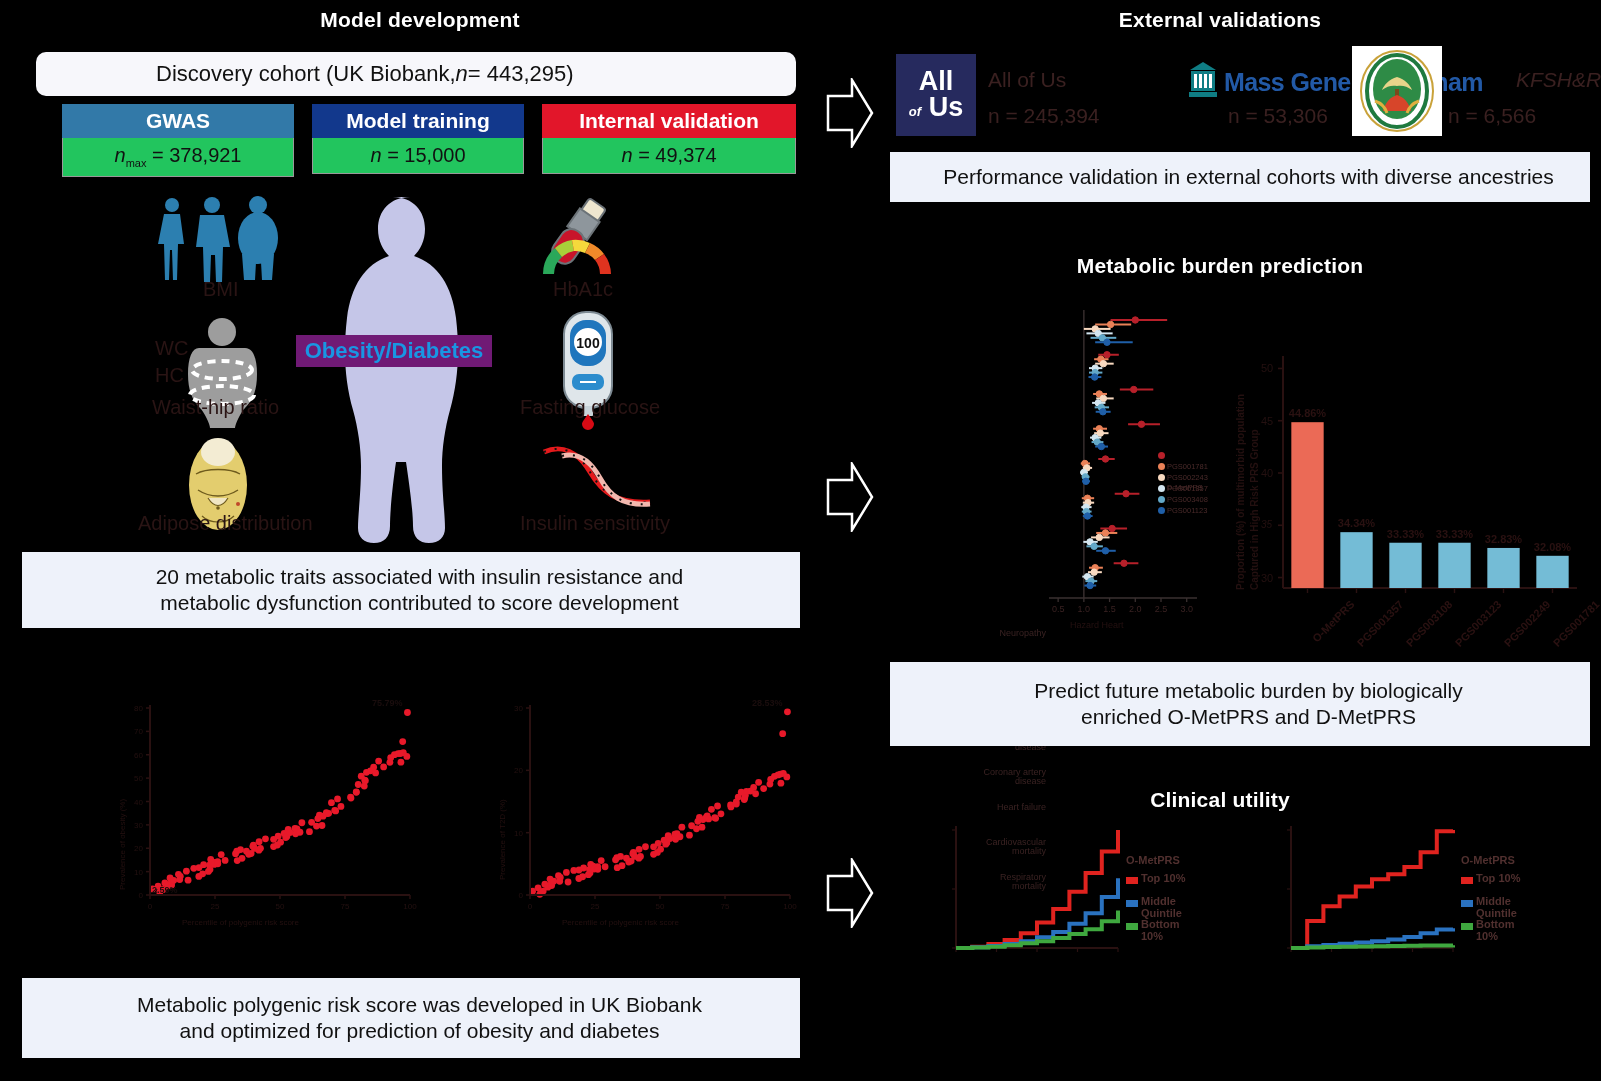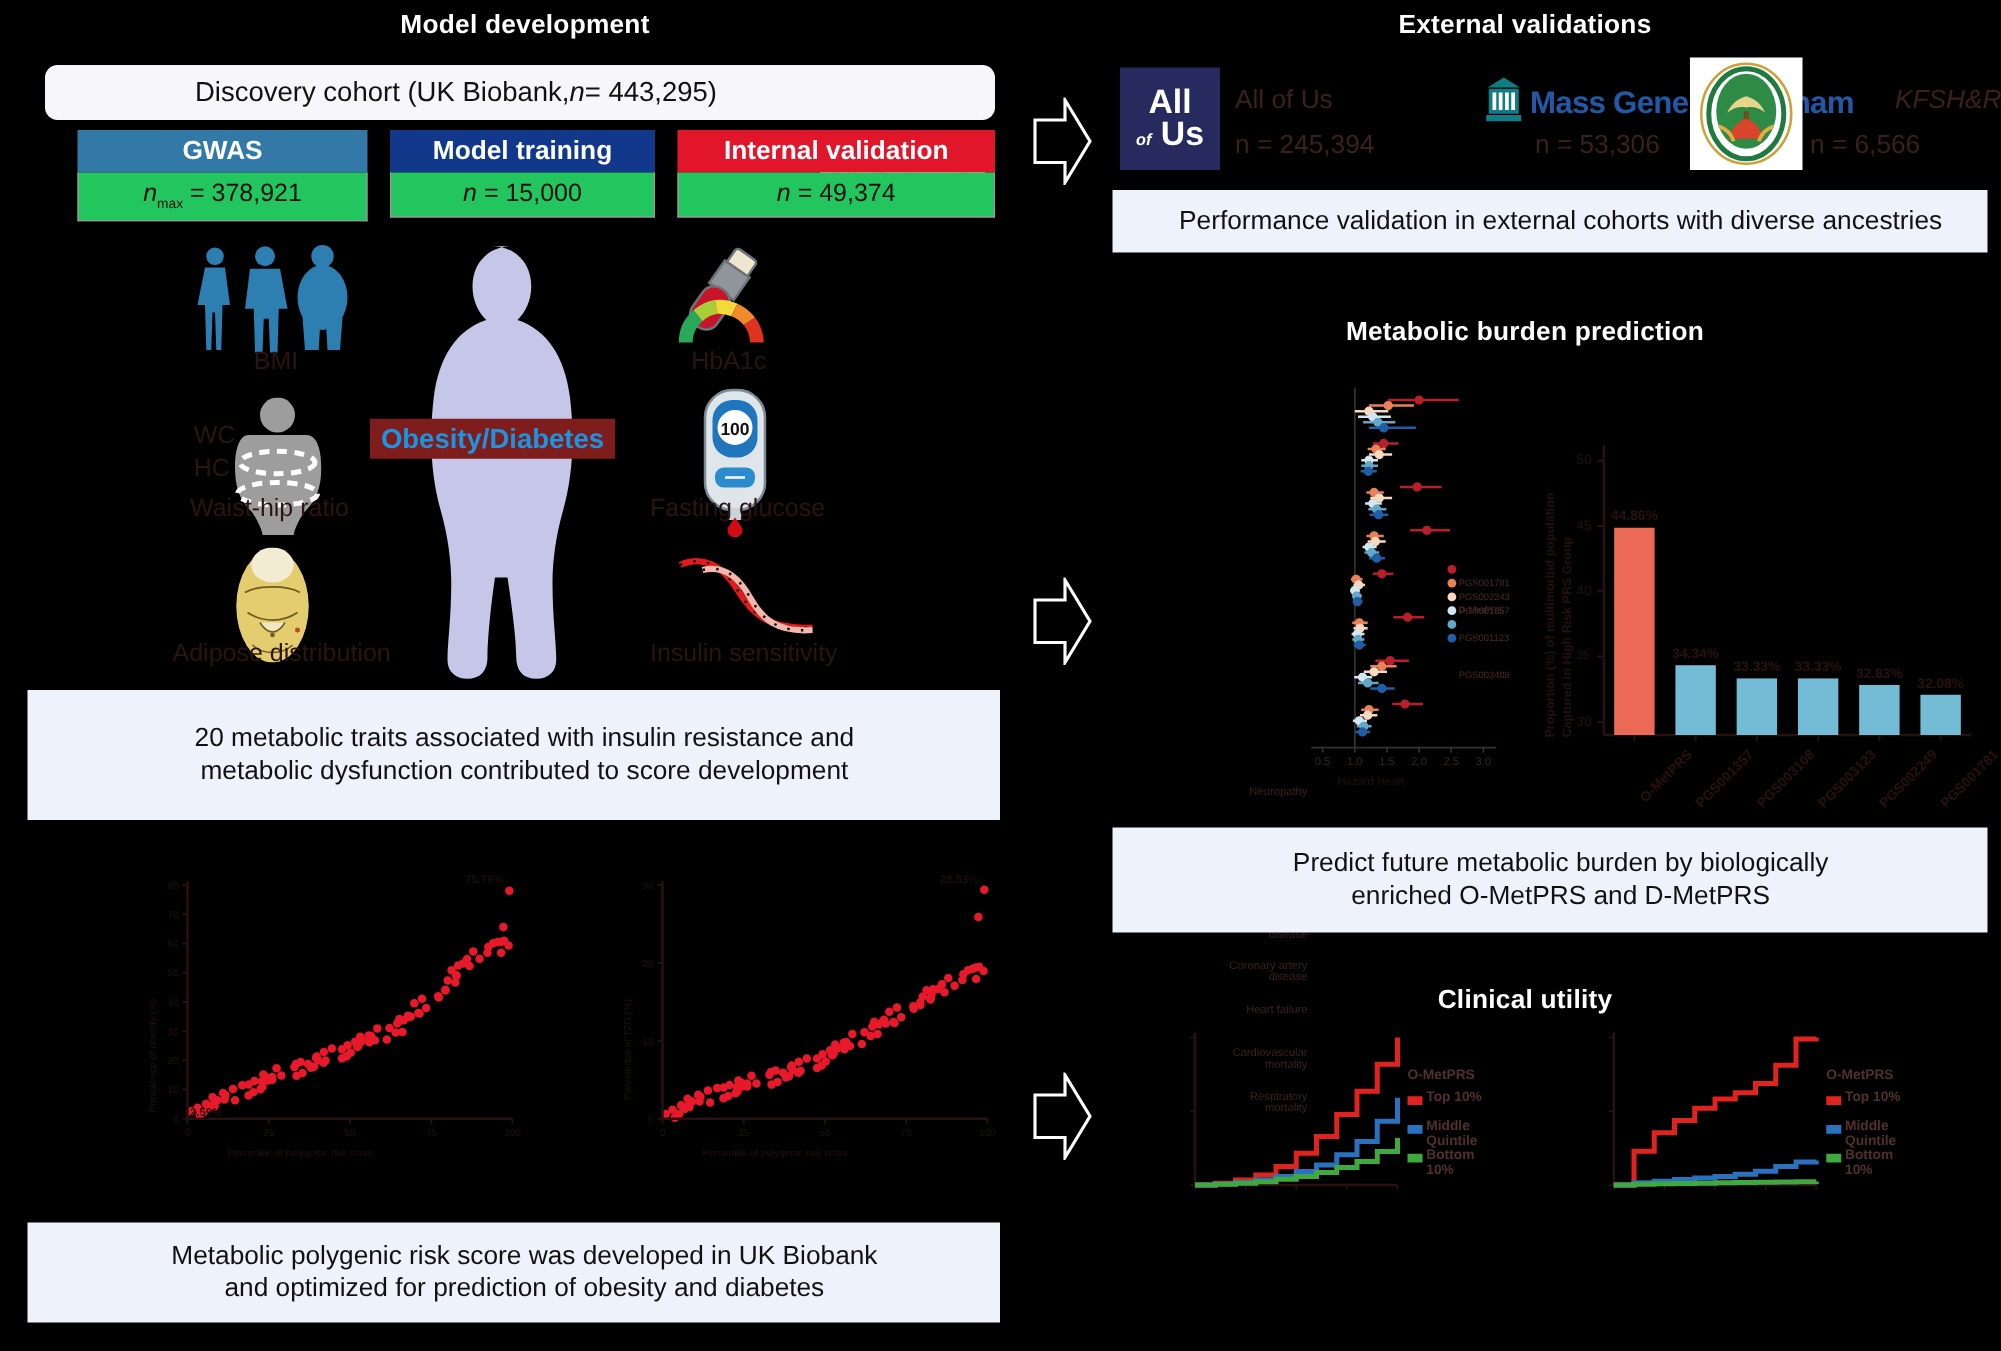--- a/index.html
+++ b/index.html
@@ -56,21 +56,21 @@
   
   .trait-label {
     position:absolute; color:#2a1414; font-size: 20px; white-space:nowrap;
   }
   .wc-hc { position:absolute; color:#2a1414; font-size:20px; line-height:1.35; }
 
   
   #silhouette { position:absolute; left: 300px; top: 195px; width: 220px; height: 350px; }
   #obdb {
     position:absolute; left: 296px; top: 335px; width: 196px; height: 32px;
-    background:#7f1d1d; display:flex; align-items:center; justify-content:center;
+    background:#701a75; display:flex; align-items:center; justify-content:center;
     color:#1996e3; font-weight:bold; font-size:22px;
   }
 
   
   .arrow { position:absolute; }
 
   
   .plotbox { position: absolute; }
   .axis-label { position:absolute; color:#241010; font-size:8px; white-space:nowrap; }
   .axis-label.vert { transform: rotate(-90deg); transform-origin: left top; }
@@ -198,21 +198,21 @@
   <div class="trait-label" style="left:520px; top:396px;">Fasting glucose</div>
 
   <svg style="position:absolute;left:540px;top:440px;" width="115" height="72" viewBox="0 0 115 72">
     <path d="M4 12c18-8 34 0 46 20s26 32 60 30" fill="none" stroke="#e41a1c" stroke-width="5"></path>
     <path d="M4 12c18-8 34 0 46 20s26 32 60 30" fill="none" stroke="#111" stroke-width="2" stroke-dasharray="2 9"></path>
     <path d="M22 16c16-4 28 4 38 22s22 28 50 26" fill="none" stroke="#f2b8ae" stroke-width="5"></path>
     <path d="M22 16c16-4 28 4 38 22s22 28 50 26" fill="none" stroke="#111" stroke-width="2" stroke-dasharray="2 9"></path>
   </svg>
   <div class="trait-label" style="left:520px; top:512px;">Insulin sensitivity</div>
 
-  <div class="panel caption" style="left:22px; top:552px; width:778px; height:104px; flex-direction:column;">
+  <div class="panel caption" style="left:22px; top:552px; width:778px; height:76px; flex-direction:column;">
     <div>20 metabolic traits associated with insulin resistance and</div>
     <div>metabolic dysfunction contributed to score development</div>
   </div>
 
   <div class="plotbox" style="left:110px; top:700px; width:320px; height:250px;">
     <svg width="320" height="250" viewBox="0 0 320 250">
       <g id="sc1-points">
           <circle cx="42.6" cy="188.9225" r="3.4" fill="#e8192a"></circle>
           <circle cx="49.80845194907961" cy="192.22352160485826" r="3.4" fill="#e8192a"></circle>
           <circle cx="48.08609084678464" cy="186.14976102081005" r="3.4" fill="#e8192a"></circle>
@@ -659,21 +659,21 @@
     <div id="forest-legend">
         <div class="legend-sw" style="left: 183px; top: 150px; background: rgb(183, 32, 42); border-radius: 50%;"></div>
         <div class="legend-txt" style="left: 192px; top: 149px; margin-top: 32px;">D-MetPRS</div>
         <div class="legend-sw" style="left: 183px; top: 161px; background: rgb(234, 129, 87); border-radius: 50%;"></div>
         <div class="legend-txt" style="left: 192px; top: 160px;">PGS001781</div>
         <div class="legend-sw" style="left: 183px; top: 172px; background: rgb(248, 217, 192); border-radius: 50%;"></div>
         <div class="legend-txt" style="left: 192px; top: 171px;">PGS002243</div>
         <div class="legend-sw" style="left: 183px; top: 183px; background: rgb(212, 230, 240); border-radius: 50%;"></div>
         <div class="legend-txt" style="left: 192px; top: 182px;">PGS001357</div>
         <div class="legend-sw" style="left: 183px; top: 194px; background: rgb(99, 168, 200); border-radius: 50%;"></div>
-        <div class="legend-txt" style="left: 192px; top: 193px; margin-top: 40px;">PGS003408</div>
+        <div class="legend-txt" style="left: 192px; top: 193px;">PGS003408</div>
         <div class="legend-sw" style="left: 183px; top: 205px; background: rgb(31, 95, 168); border-radius: 50%;"></div>
         <div class="legend-txt" style="left: 192px; top: 204px;">PGS001123</div>
       </div>
   <div class="axis-label" style="left: -5px; top: 327.375px; font-size: 9px; color: rgb(58, 34, 34); text-align: right; width: 76px; white-space: normal; line-height: 1;">Neuropathy</div><div class="axis-label" style="left: -5px; top: 362.125px; font-size: 9px; color: rgb(58, 34, 34); text-align: right; width: 76px; white-space: normal; line-height: 1;">Retinopathy</div><div class="axis-label" style="left: -5px; top: 396.875px; font-size: 9px; color: rgb(58, 34, 34); text-align: right; width: 76px; white-space: normal; line-height: 1;">Nephropathy</div><div class="axis-label" style="left: -5px; top: 431.625px; font-size: 9px; color: rgb(58, 34, 34); text-align: right; width: 76px; white-space: normal; line-height: 1;">Chronic kidney disease</div><div class="axis-label" style="left: -5px; top: 466.375px; font-size: 9px; color: rgb(58, 34, 34); text-align: right; width: 76px; white-space: normal; line-height: 1;">Coronary artery disease</div><div class="axis-label" style="left: -5px; top: 501.125px; font-size: 9px; color: rgb(58, 34, 34); text-align: right; width: 76px; white-space: normal; line-height: 1;">Heart failure</div><div class="axis-label" style="left: -5px; top: 535.875px; font-size: 9px; color: rgb(58, 34, 34); text-align: right; width: 76px; white-space: normal; line-height: 1;">Cardiovascular mortality</div><div class="axis-label" style="left: -5px; top: 570.625px; font-size: 9px; color: rgb(58, 34, 34); text-align: right; width: 76px; white-space: normal; line-height: 1;">Respiratory mortality</div></div>
 
   <div class="plotbox" style="left:1225px; top:340px; width:370px; height:300px;">
     <svg width="370" height="300" viewBox="0 0 370 300" id="bar-svg">
         <line x1="58" y1="16" x2="58" y2="248" stroke="#2a1111" stroke-width="2"></line>
         <line x1="58" y1="248" x2="352" y2="248" stroke="#2a1111" stroke-width="2"></line>
         <line x1="53" y1="237.54545454545453" x2="58" y2="237.54545454545453" stroke="#2a1111" stroke-width="1.6"></line>

